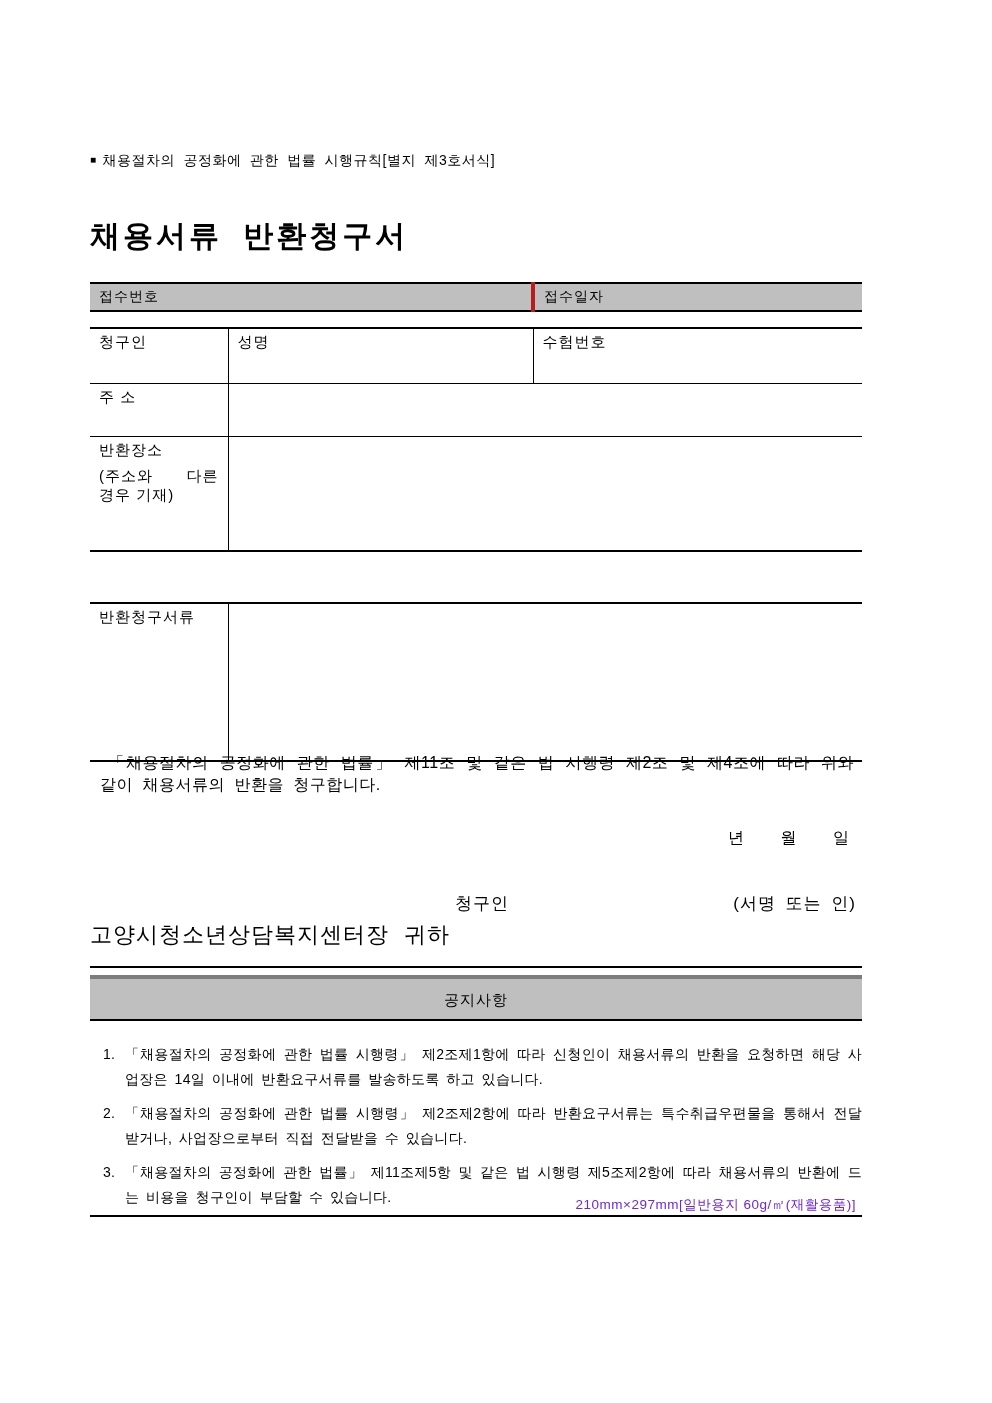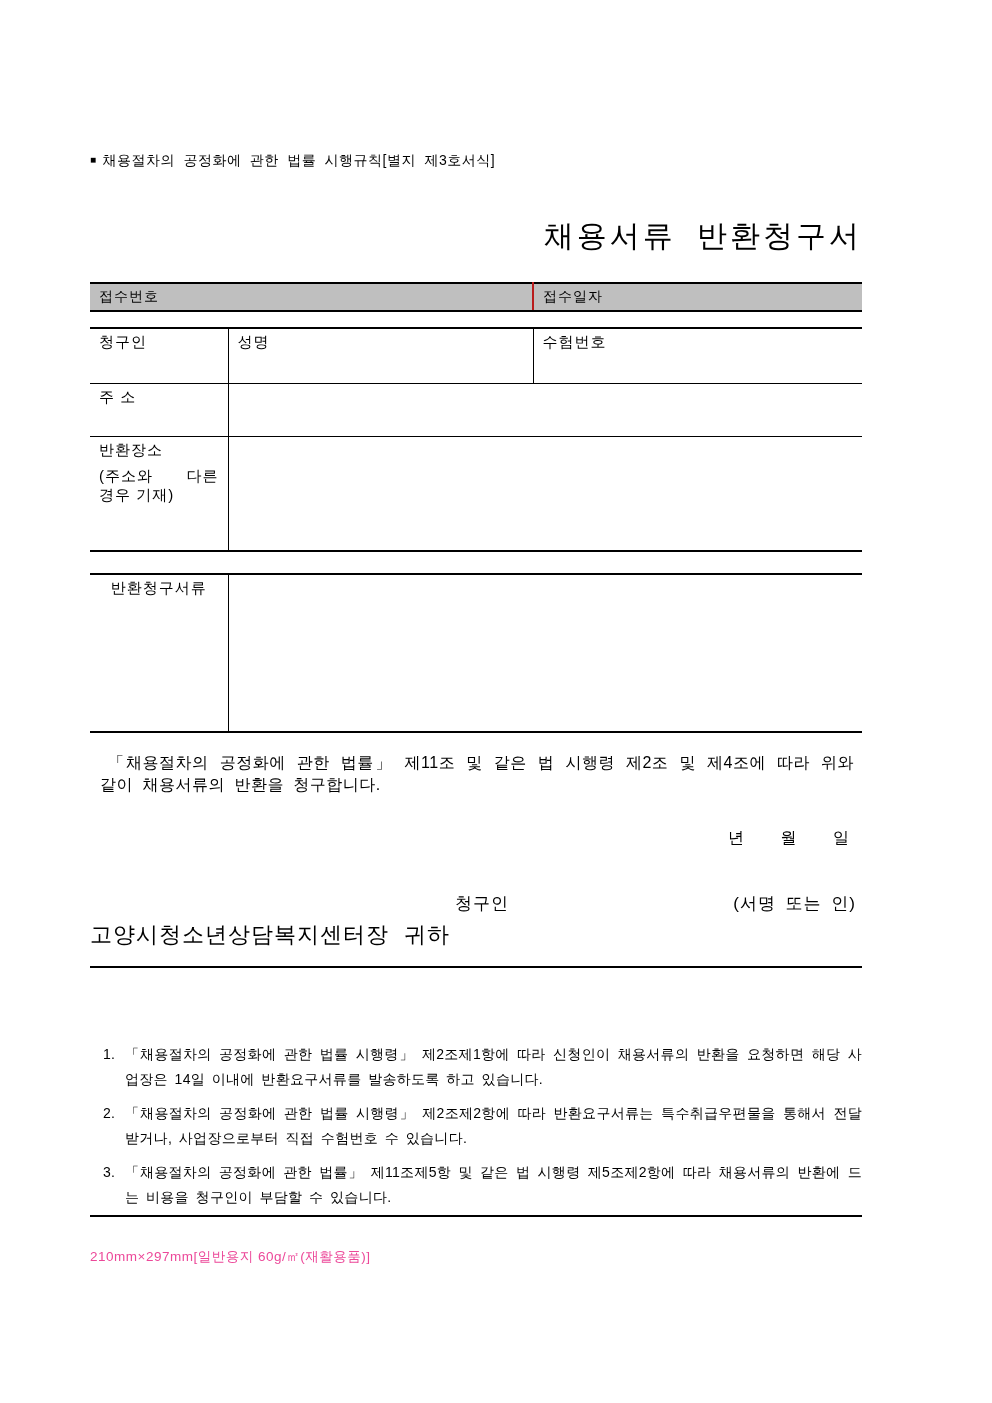--- a/index.html
+++ b/index.html
@@ -7,41 +7,41 @@
   body { font-family:"Liberation Sans","DejaVu Sans",sans-serif; color:#000; }
   .page { position:relative; width:992px; height:1403px; background:#fff; overflow:hidden;margin-top:10px; }
 
   .block { position:absolute; left:90px; width:772px; }
 
   
   .form-note { top:142px; font-size:14px; letter-spacing:0.5px; word-spacing:4px; }
   .form-note .bullet { font-size:10px; vertical-align:2px; margin-right:6px; }
 
   
-  .doc-title { top:206px; text-align:right; font-size:30px; font-weight:normal;
+  .doc-title { top:206px; text-align:left; font-size:30px; font-weight:bold;
                letter-spacing:3px; word-spacing:10px; }
 
   
   table.tbl { border-collapse:collapse; table-layout:fixed; width:772px; font-size:15px; }
   table.tbl td { vertical-align:top; padding:4px 9px; letter-spacing:1px; }
 
   .receipt-tbl { top:272px; }
   .receipt-tbl td { background:#bfbfbf; border-top:2px solid #000; border-bottom:2px solid #000;
                     font-size:14px; padding:4px 9px; height:21px; }
-  .receipt-tbl td.c1 { border-right:2px solid #b91c1c; }
+  .receipt-tbl td.c1 { border-right:4px solid #b91c1c; }
 
   .main-tbl { top:317px; }
   .main-tbl tr.r1 td { border-top:2px solid #000; border-bottom:1px solid #000; height:55px; }
   .main-tbl tr.r2 td { border-bottom:1px solid #000; height:53px; }
   .main-tbl tr.r3 td { border-bottom:2px solid #000000; height:115px; }
   .main-tbl td.vline { border-right:1px solid #000; }
   .rp-line2 { margin-top:7px; text-align:justify; text-align-last:justify; }
   .rp-line3 { text-align:left; }
 
-  .docs-tbl { top:563px;text-align:center; }
+  .docs-tbl { top:592px; }
   .docs-tbl td { border-top:2px solid #000; border-bottom:2px solid #000; height:158px; }
   .docs-tbl td.vline { border-right:1px solid #000; }
 
   
   .statement { top:742px; font-size:16px; line-height:22px; text-align:justify;
                padding:0 8px 0 10px; text-indent:8px; word-spacing:4.5px; letter-spacing:0.5px; }
 
   
   .date-line { top:818px; text-align:right; padding-right:12px; font-size:16px; letter-spacing:1px; }
   .date-line span { margin-left:30px; }
@@ -64,22 +64,22 @@
   .notice-header .bar { height:42px; background:#bfbfbf; border-bottom:2px solid #000;
                         text-align:center; line-height:42px; font-size:15px; letter-spacing:1px; }
 
   
   .notices { top:1032px; font-size:14px; }
   .notice-item { position:relative; padding-left:35px; margin-bottom:9px; line-height:25px;
                  text-align:justify; word-spacing:2.5px; letter-spacing:0.3px; }
   .notice-item .num { position:absolute; left:13px; top:0; }
 
   
-  .paper-note { top:1238px; padding-right:6px; font-size:13.5px;
-                color:#ec4899; letter-spacing:0.5px; }
+  .paper-note { top:1186px; text-align:right; padding-right:6px; font-size:13.5px;
+                color:#6d28d9; letter-spacing:0.5px; }
 </style>
 </head>
 <body>
 
 <div class="page">
 
   <div class="block form-note">
     <span class="bullet">■</span><span>채용절차의 공정화에 관한 법률 시행규칙[별지 제3호서식]</span>
   </div>
 
@@ -162,29 +162,33 @@
 
   <div class="block sig-line">
     <span class="sig-claimant">청구인</span>
     <span class="sig-note">(서명 또는 인)</span>
   </div>
 
   <div class="block recipient">고양시청소년상담복지센터장 귀하</div>
 
   <div class="block rule1"></div>
 
+  <div class="block notice-header">
+    <div class="strip"></div>
+    <div class="bar">공지사항</div>
+  </div>
 
   <div class="block notices">
     <div class="notice-item">
       <span class="num">1.</span>
       <span>「채용절차의 공정화에 관한 법률 시행령」 제2조제1항에 따라 신청인이 채용서류의 반환을 요청하면 해당 사업장은 14일 이내에 반환요구서류를 발송하도록 하고 있습니다.</span>
     </div>
     <div class="notice-item">
       <span class="num">2.</span>
-      <span>「채용절차의 공정화에 관한 법률 시행령」 제2조제2항에 따라 반환요구서류는 특수취급우편물을 통해서 전달받거나, 사업장으로부터 직접 수험번호 수 있습니다.</span>
+      <span>「채용절차의 공정화에 관한 법률 시행령」 제2조제2항에 따라 반환요구서류는 특수취급우편물을 통해서 전달받거나, 사업장으로부터 직접 전달받을 수 있습니다.</span>
     </div>
     <div class="notice-item">
       <span class="num">3.</span>
       <span>「채용절차의 공정화에 관한 법률」 제11조제5항 및 같은 법 시행령 제5조제2항에 따라 채용서류의 반환에 드는 비용을 청구인이 부담할 수 있습니다.</span>
     </div>
   </div>
 
   <div class="block rule2"></div>
 
   <div class="block paper-note">210mm×297mm[일반용지 60g/㎡(재활용품)]</div>

